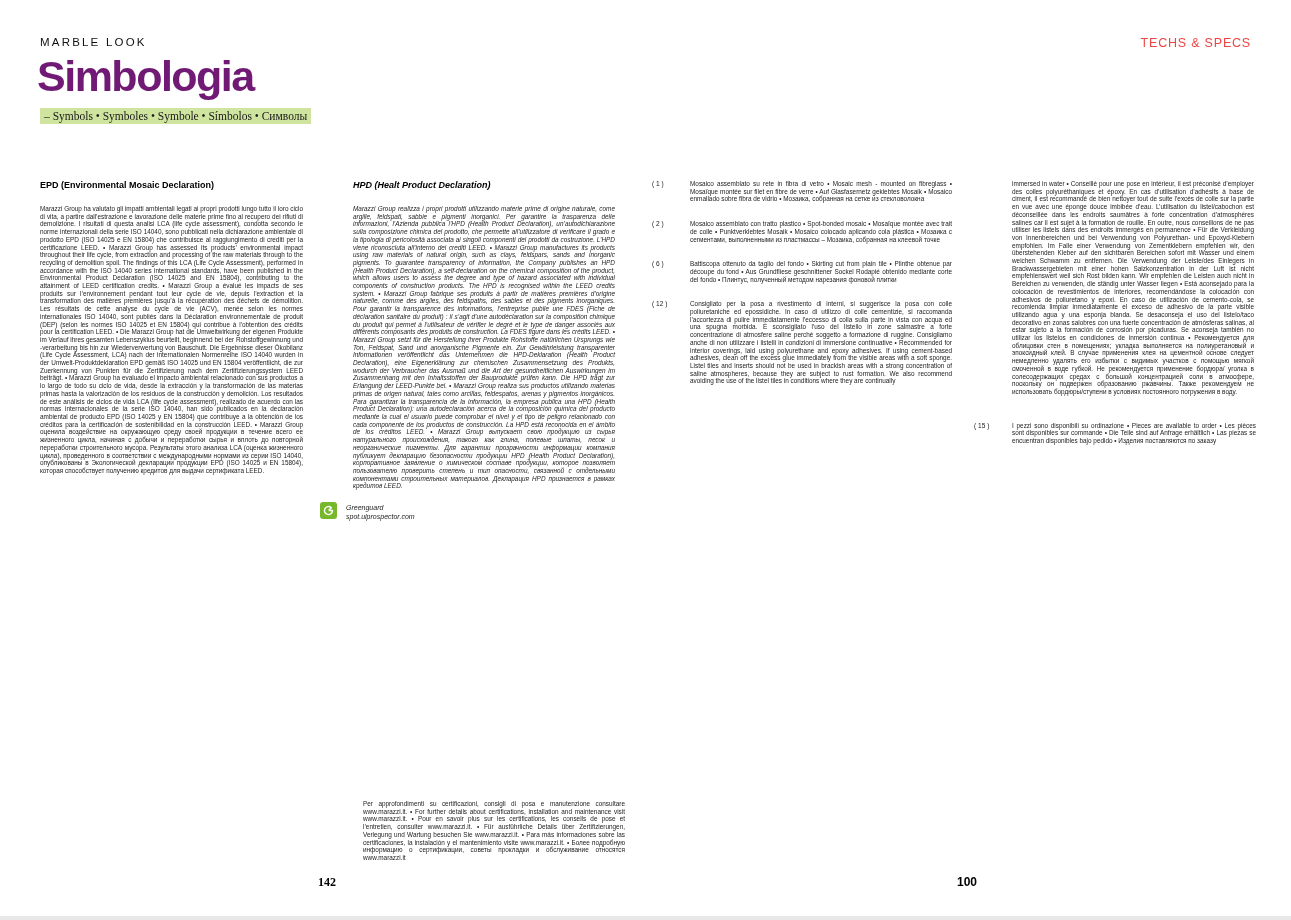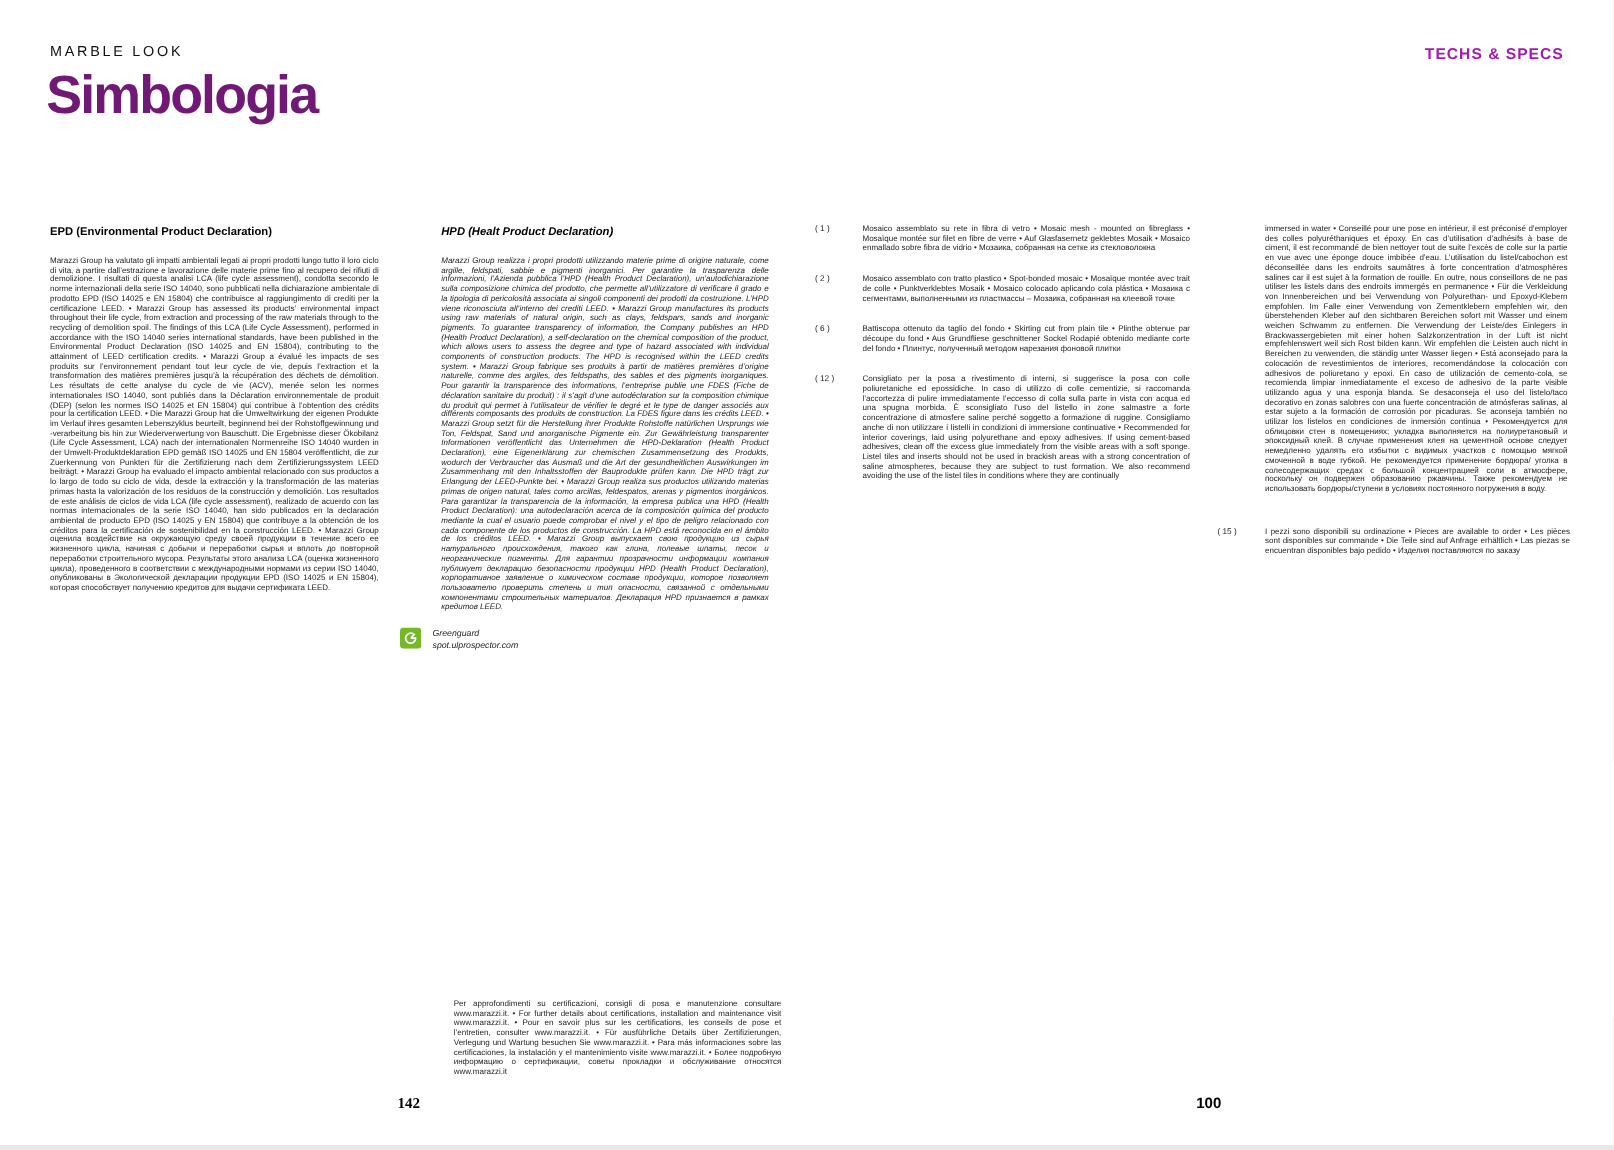--- a/index.html
+++ b/index.html
@@ -7,21 +7,21 @@
     position:relative; width:1291px; height:916px; background:#ffffff;
     font-family:"Liberation Sans", sans-serif; color:#1a1a1a; overflow:hidden;
     margin:0 auto;
   }
   .eyebrow {
     position:absolute; left:40px; top:36px;
     font-size:11.5px; letter-spacing:2.2px; font-weight:500; color:#111;
   }
   .corner {
     position:absolute; right:40px; top:36px;
-    font-size:12.5px; font-weight:700; letter-spacing:0.8px; color:#a21caf;
+    font-size:12.5px; font-weight:400; letter-spacing:0.8px; color:#ef4444;
   }
   h1.title {
     position:absolute; left:37px; top:52px; margin:0;
     font-size:43px; font-weight:700; letter-spacing:-1.5px; color:#701a75;
   }
   .subtitle-wrap { position:absolute; left:40px; top:106px; }
   .subtitle {
     font-family:"Liberation Serif", serif;
     font-size:11.5px; padding:2px 4px; color:#1a1a1a;
   }
@@ -52,23 +52,26 @@
 </head>
 <body>
 
 <div class="sheet">
 
   <div class="eyebrow">MARBLE LOOK</div>
   <div class="corner">TECHS &amp; SPECS</div>
 
   <h1 class="title">Simbologia</h1>
 
+  <div class="subtitle-wrap">
+    <span class="subtitle" id="subtitle-hl" style="background: rgb(207, 228, 159);">– Symbols • Symboles • Symbole • Símbolos • Символы</span>
+  </div>
 
   <section class="col col1">
-    <h2>EPD (Environmental Product Declaration)</h2>
+    <h2>EPD (Environmental Mosaic Declaration)</h2>
     <p class="body-text">Marazzi Group ha valutato gli impatti ambientali legati ai propri prodotti lungo tutto il loro ciclo di vita, a partire dall’estrazione e lavorazione delle materie prime fino al recupero dei rifiuti di demolizione. I risultati di questa analisi LCA (life cycle assessment), condotta secondo le norme internazionali della serie ISO 14040, sono pubblicati nella dichiarazione ambientale di prodotto EPD (ISO 14025 e EN 15804) che contribuisce al raggiungimento di crediti per la certificazione LEED. • Marazzi Group has assessed its products’ environmental impact throughout their life cycle, from extraction and processing of the raw materials through to the recycling of demolition spoil. The findings of this LCA (Life Cycle Assessment), performed in accordance with the ISO 14040 series international standards, have been published in the Environmental Product Declaration (ISO 14025 and EN 15804), contributing to the attainment of LEED certification credits. • Marazzi Group a évalué les impacts de ses produits sur l’environnement pendant tout leur cycle de vie, depuis l’extraction et la transformation des matières premières jusqu’à la récupération des déchets de démolition. Les résultats de cette analyse du cycle de vie (ACV), menée selon les normes internationales ISO 14040, sont publiés dans la Déclaration environnementale de produit (DEP) (selon les normes ISO 14025 et EN 15804) qui contribue à l’obtention des crédits pour la certification LEED. • Die Marazzi Group hat die Umweltwirkung der eigenen Produkte im Verlauf ihres gesamten Lebenszyklus beurteilt, beginnend bei der Rohstoffgewinnung und -verarbeitung bis hin zur Wiederverwertung von Bauschutt. Die Ergebnisse dieser Ökobilanz (Life Cycle Assessment, LCA) nach der internationalen Normenreihe ISO 14040 wurden in der Umwelt-Produktdeklaration EPD gemäß ISO 14025 und EN 15804 veröffentlicht, die zur Zuerkennung von Punkten für die Zertifizierung nach dem Zertifizierungssystem LEED beiträgt. • Marazzi Group ha evaluado el impacto ambiental relacionado con sus productos a lo largo de todo su ciclo de vida, desde la extracción y la transformación de las materias primas hasta la valorización de los residuos de la construcción y demolición. Los resultados de este análisis de ciclos de vida LCA (life cycle assessment), realizado de acuerdo con las normas internacionales de la serie ISO 14040, han sido publicados en la declaración ambiental de producto EPD (ISO 14025 y EN 15804) que contribuye a la obtención de los créditos para la certificación de sostenibilidad en la construcción LEED. • Marazzi Group оценила воздействие на окружающую среду своей продукции в течение всего ее жизненного цикла, начиная с добычи и переработки сырья и вплоть до повторной переработки строительного мусора. Результаты этого анализа LCA (оценка жизненного цикла), проведенного в соответствии с международными нормами из серии ISO 14040, опубликованы в Экологической декларации продукции EPD (ISO 14025 и EN 15804), которая способствует получению кредитов для выдачи сертификата LEED.</p>
   </section>
 
   <section class="col col2">
     <h2>HPD (Healt Product Declaration)</h2>
     <p class="body-text">Marazzi Group realizza i propri prodotti utilizzando materie prime di origine naturale, come argille, feldspati, sabbie e pigmenti inorganici. Per garantire la trasparenza delle informazioni, l’Azienda pubblica l’HPD (Health Product Declaration), un’autodichiarazione sulla composizione chimica del prodotto, che permette all’utilizzatore di verificare il grado e la tipologia di pericolosità associata ai singoli componenti dei prodotti da costruzione. L’HPD viene riconosciuta all’interno dei crediti LEED. • Marazzi Group manufactures its products using raw materials of natural origin, such as clays, feldspars, sands and inorganic pigments. To guarantee transparency of information, the Company publishes an HPD (Health Product Declaration), a self-declaration on the chemical composition of the product, which allows users to assess the degree and type of hazard associated with individual components of construction products. The HPD is recognised within the LEED credits system. • Marazzi Group fabrique ses produits à partir de matières premières d’origine naturelle, comme des argiles, des feldspaths, des sables et des pigments inorganiques. Pour garantir la transparence des informations, l’entreprise publie une FDES (Fiche de déclaration sanitaire du produit) : il s’agit d’une autodéclaration sur la composition chimique du produit qui permet à l’utilisateur de vérifier le degré et le type de danger associés aux différents composants des produits de construction. La FDES figure dans les crédits LEED. • Marazzi Group setzt für die Herstellung ihrer Produkte Rohstoffe natürlichen Ursprungs wie Ton, Feldspat, Sand und anorganische Pigmente ein. Zur Gewährleistung transparenter Informationen veröffentlicht das Unternehmen die HPD-Deklaration (Health Product Declaration), eine Eigenerklärung zur chemischen Zusammensetzung des Produkts, wodurch der Verbraucher das Ausmaß und die Art der gesundheitlichen Auswirkungen im Zusammenhang mit den Inhaltsstoffen der Bauprodukte prüfen kann. Die HPD trägt zur Erlangung der LEED-Punkte bei. • Marazzi Group realiza sus productos utilizando materias primas de origen natural, tales como arcillas, feldespatos, arenas y pigmentos inorgánicos. Para garantizar la transparencia de la información, la empresa publica una HPD (Health Product Declaration): una autodeclaración acerca de la composición química del producto mediante la cual el usuario puede comprobar el nivel y el tipo de peligro relacionado con cada componente de los productos de construcción. La HPD está reconocida en el ámbito de los créditos LEED. • Marazzi Group выпускает свою продукцию из сырья натурального происхождения, такого как глина, полевые шпаты, песок и неорганические пигменты. Для гарантии прозрачности информации компания публикует декларацию безопасности продукции HPD (Health Product Declaration), корпоративное заявление о химическом составе продукции, которое позволяет пользователю проверить степень и тип опасности, связанной с отдельными компонентами строительных материалов. Декларация HPD признается в рамках кредитов LEED.</p>
 
     <div class="greenguard">
       <svg class="gg-logo" id="gg-logo" viewBox="0 0 17 17" xmlns="http://www.w3.org/2000/svg">
         <rect x="0" y="0" width="17" height="17" rx="3" fill="#76b82a"></rect>

